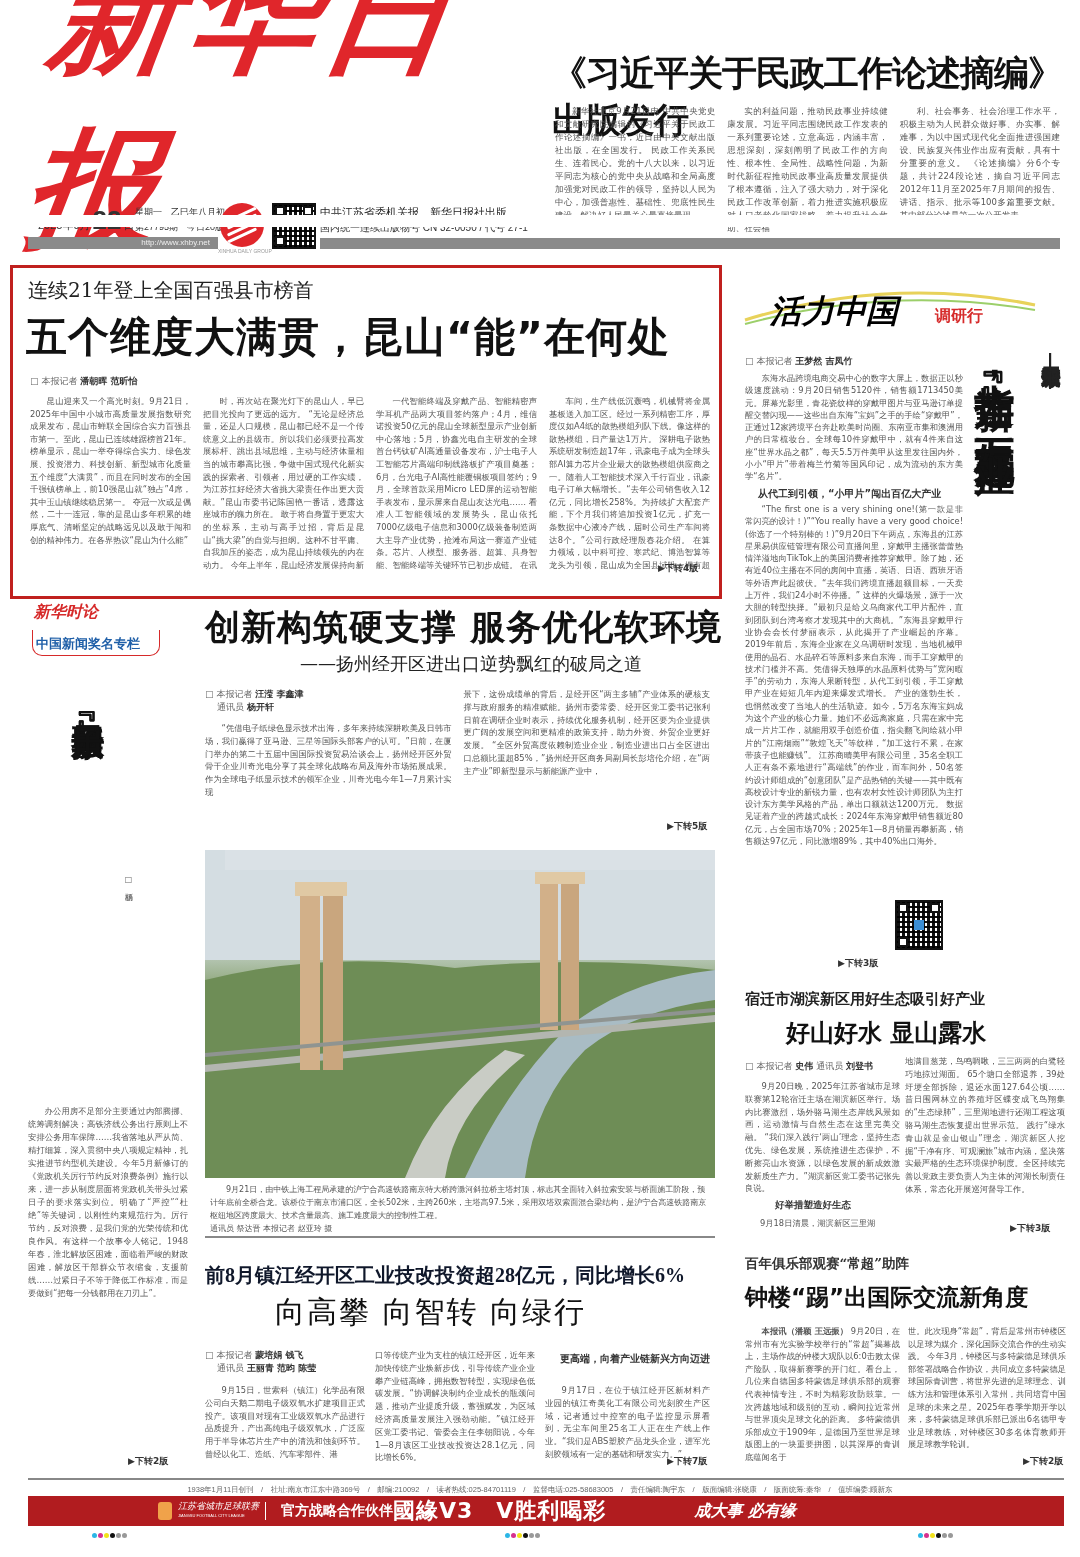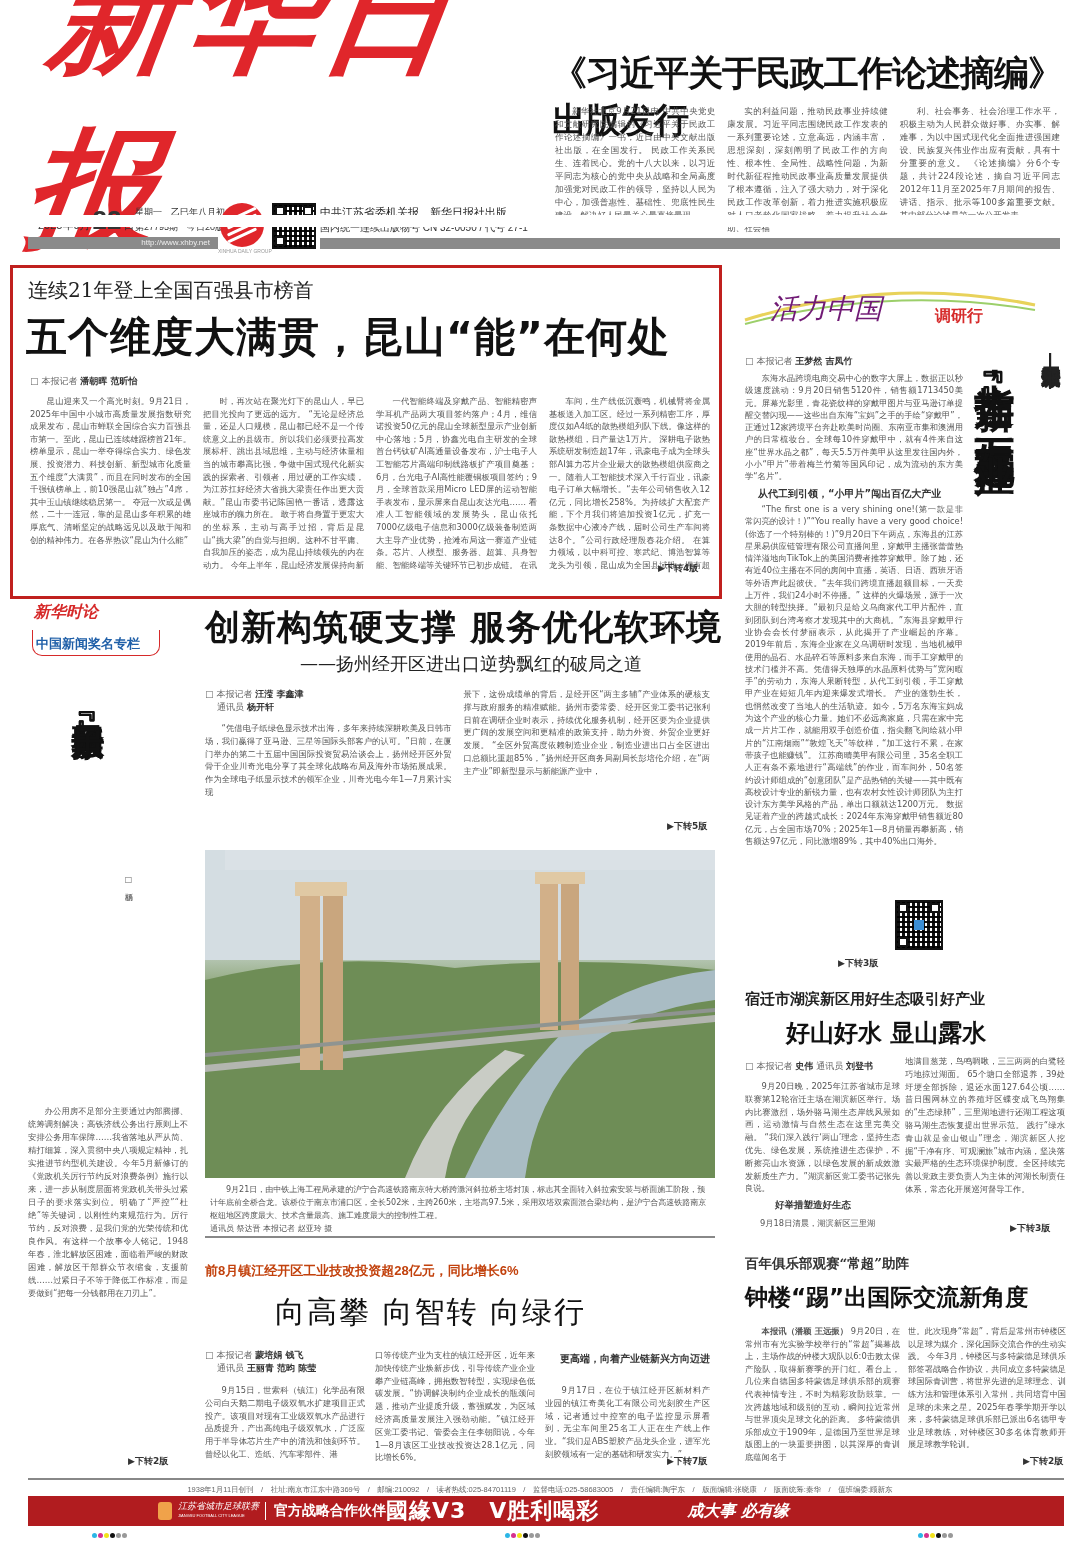--- a/index.html
+++ b/index.html
@@ -101,21 +101,21 @@
       <p>车间，生产线低沉轰鸣，机械臂将金属基板送入加工区。经过一系列精密工序，厚度仅如A4纸的散热模组列队下线。像这样的散热模组，日产量达1万片。 深耕电子散热系统研发制造超17年，讯豪电子成为全球头部AI算力芯片企业最大的散热模组供应商之一。随着人工智能技术深入千行百业，讯豪电子订单大幅增长。“去年公司销售收入12亿元，同比增长258%。为持续扩大配套产能，下个月我们将追加投资1亿元，扩充一条数据中心液冷产线，届时公司生产车间将达8个。”公司行政经理殷春花介绍。 在算力领域，以中科可控、寒武纪、博浩智算等龙头为引领，昆山成为全国县域唯一拥有超算、智算两大算力基础设施的地区。</p>
     </div>
 </div>
 <div class="abs turn" style="left:658px;top:562px">▶下转4版</div>
 
 <div class="abs" style="left:760px;top:290px;width:300px;height:40px">
   <svg width="300" height="50" style="position:absolute;left:-20px;top:-10px">
       <path d="M5 40 Q150 -5 295 25" stroke="#e8d25a" stroke-width="3" fill="none"></path>
       <path d="M5 44 Q150 5 295 30" stroke="#9ccf6a" stroke-width="2" fill="none"></path>
     </svg>
-  <span style="position:absolute;left:10px;top:0;font-size:28px;font-style:italic;font-weight:normal;color:#701a75;font-family:'DejaVu Serif',serif">活力中国</span>
+  <span style="position:absolute;left:10px;top:0;font-size:32px;font-style:italic;font-weight:bold;color:#000000;font-family:'DejaVu Serif',serif">活力中国</span>
   <span style="position:absolute;left:175px;top:16px;font-size:16px;font-weight:bold;color:#d62a2a;font-family:'DejaVu Sans',sans-serif">调研行</span>
 </div>
 <div class="abs byline" style="left:745px;top:355px">□ <span>本报记者</span> <b>王梦然 吉凤竹</b></div>
 <div class="abs cols" style="left:745px;top:372px;width:218px;height:110px;overflow:hidden;font-size:8.3px;line-height:12.3px">
     <div>
       <p>东海水晶跨境电商交易中心的数字大屏上，数据正以秒级速度跳动：9月20日销售5120件，销售额1713450美元。屏幕光影里，青花瓷纹样的穿戴甲图片与亚马逊订单提醒交替闪现——这些出自东海“宝妈”之手的手绘“穿戴甲”，正通过12家跨境平台奔赴欧美时尚圈、东南亚市集和澳洲用户的日常梳妆台。全球每10件穿戴甲中，就有4件来自这座“世界水晶之都”，每天5.5万件美甲从这里发往国内外，小小“甲片”带着梅兰竹菊等国风印记，成为流动的东方美学“名片”。</p>
     </div>
   </div>
 <div class="abs" style="left:758px;top:487px;font-family:'DejaVu Sans',sans-serif;font-size:10px;font-weight:bold;color:#333">从代工到引领，“小甲片”闯出百亿大产业</div>
 <div class="abs cols" style="left:745px;top:503px;width:218px;height:375px;overflow:hidden;font-size:8.3px;line-height:12.3px">
@@ -196,21 +196,21 @@
   </div>
 <div class="abs" style="left:775px;top:1199px;font-family:'DejaVu Sans',sans-serif;font-size:9.5px;font-weight:bold;color:#333">好举措塑造好生态</div>
 <div class="abs" style="left:760px;top:1218px;font-family:'DejaVu Sans',sans-serif;font-size:8.3px;color:#555">9月18日清晨，湖滨新区三里湖</div>
 <div class="abs cols" style="left:905px;top:1055px;width:160px;height:175px;overflow:hidden;font-size:8.3px;line-height:12.8px">
     <div>
       <p style="text-indent:0">地满目葱茏，鸟鸣啁啾，三三两两的白鹭轻巧地掠过湖面。 65个塘口全部退养，39处圩埂全部拆除，退还水面127.64公顷……昔日围网林立的养殖圩区蝶变成飞鸟翔集的“生态绿肺”，三里湖地进行还湖工程这项骆马湖生态恢复提出世界示范。 践行“绿水青山就是金山银山”理念，湖滨新区人挖掘“千净有序、可观澜旅”城市内涵，坚决落实最严格的生态环境保护制度。全区持续完善以党政主要负责人为主体的河湖长制责任体系，常态化开展巡河督导工作。</p>
     </div>
   </div>
 <div class="abs turn" style="left:1010px;top:1222px">▶下转3版</div>
 
-<div class="abs" style="left:205px;top:1262px;font-family:Liberation Sans, sans-serif;font-size:13px;font-weight:bold;color:#c2410c">前8月镇江经开区工业技改投资超28亿元，同比增长6%</div>
+<div class="abs" style="left:205px;top:1262px;font-family:Liberation Serif, serif;font-size:20px;font-weight:bold;color:#0f172a">前8月镇江经开区工业技改投资超28亿元，同比增长6%</div>
 <div class="abs bighead" style="left:275px;top:1292px;font-size:30px;font-weight:normal;letter-spacing:2px">向高攀 向智转 向绿行</div>
 <div class="abs byline" style="left:205px;top:1349px;line-height:13px">
   <div>□ <span>本报记者</span> <b>蒙培娟 钱飞</b></div>
   <div style="padding-left:12px"><span>通讯员</span> <b>王丽青 范昀 陈莹</b></div>
 </div>
 <div class="abs cols" style="left:205px;top:1384px;width:160px;height:80px;overflow:hidden;font-size:8.3px;line-height:12.8px">
     <div>
       <p>9月15日，世索科（镇江）化学品有限公司白天鹅二期电子级双氧水扩建项目正式投产。该项目对现有工业级双氧水产品进行品质提升，产出高纯电子级双氧水，广泛应用于半导体芯片生产中的清洗和蚀刻环节。 曾经以化工、造纸、汽车零部件、港</p>
     </div>
   </div>
@@ -242,21 +242,21 @@
 <div class="abs turn" style="left:1023px;top:1455px">▶下转2版</div>
 
 <div class="abs" style="left:28px;top:1478px;width:1036px;height:2px;background:#888"></div>
 <div class="abs footer-info">1938年1月11日创刊　/　社址:南京市江东中路369号　/　邮编:210092　/　读者热线:025-84701119　/　监督电话:025-58683005　/　责任编辑:陶宇东　/　版面编辑:张晓康　/　版面统筹:秦华　/　值班编委:顾新东</div>
 <div class="abs ad">
   <span style="margin-left:130px;width:14px;height:18px;background:#f0a24a;border-radius:3px;display:inline-block"></span>
   <span style="margin-left:6px;display:flex;flex-direction:column;line-height:9px">
     <span style="font-size:9px;font-family:'DejaVu Serif',serif;font-style:italic">江苏省城市足球联赛</span>
     <span style="font-size:4px;font-family:'Liberation Sans',sans-serif">JIANGSU FOOTBALL CITY LEAGUE</span>
   </span>
-  <span style="margin-left:6px;border-left:1px solid #fff;padding-left:8px;font-family:'DejaVu Sans',sans-serif;font-size:14px;font-weight:bold">官方战略合作伙伴</span>
+  <span style="margin-left:6px;border-left:1px solid #fff;padding-left:15px;font-family:'DejaVu Sans',sans-serif;font-size:14px;font-weight:bold">官方战略合作伙伴</span>
   <span style="font-family:'DejaVu Sans',sans-serif;font-size:22px;font-weight:bold;letter-spacing:1px">國緣V3　V胜利喝彩</span>
   <span style="margin-left:88px;font-family:'DejaVu Serif',serif;font-style:italic;font-size:16px;font-weight:bold">成大事 必有缘</span>
 </div>
 <div class="abs reg" style="left:92px;top:1533px">
     <i style="background:#2bb6e6"></i>
     <i style="background:#d6318f"></i>
     <i style="background:#f2e21b"></i>
     <i style="background:#111"></i>
     <i style="background:#999"></i>
     <i style="background:#999"></i>

